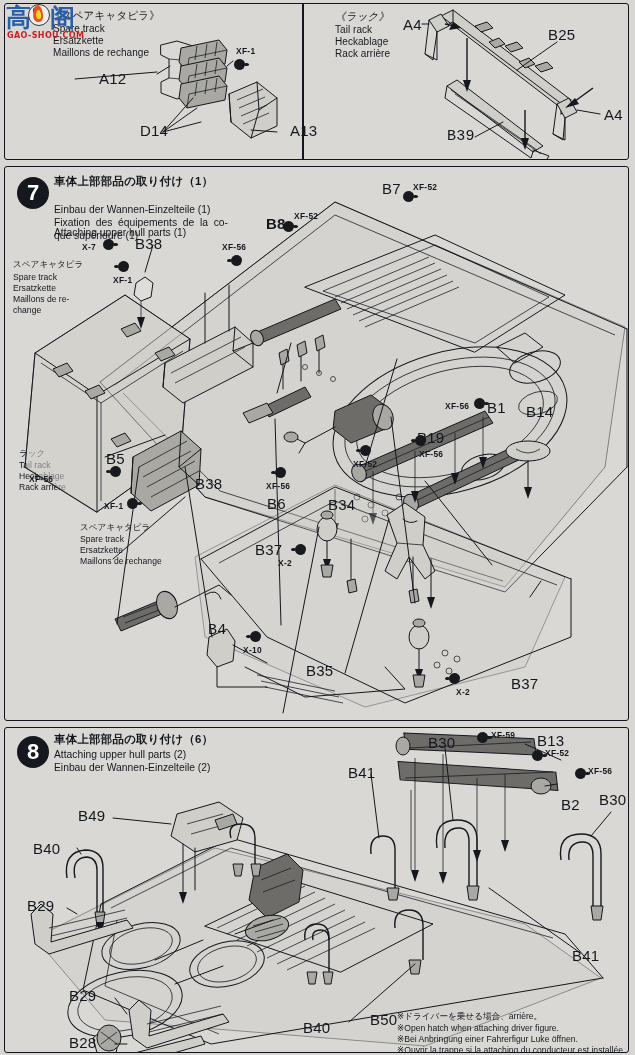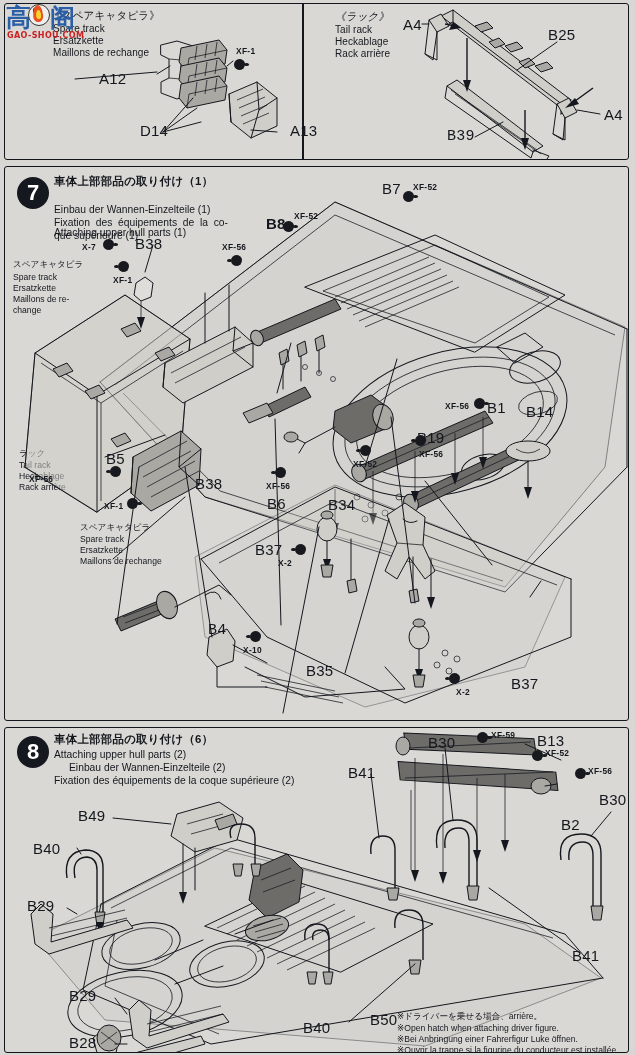--- a/index.html
+++ b/index.html
@@ -490,22 +490,21 @@
     </div>
   </div>
 
   <div class="panel" id="panel-step8">
     <div class="panel-inner">
 
       <div class="stepnum" style="left:12px;top:8px;">8</div>
 
       <div class="txt hdr-jp" style="left:49px;top:5px;">車体上部部品の取り付け（6）</div>
       <div class="txt hdr-l" style="left:49px;top:21px;">Attaching upper hull parts (2)</div>
-      <div class="txt hdr-l" style="left:64px;top:34px;text-align:center;">Einbau der Wannen-Einzelteile (2)</div>
-      <div class="txt hdr-l" style="left:49px;top:47px;">Fixation des équipements de la coque supérieure (2)</div>
+      <div class="txt hdr-l" style="left:49px;top:34px;text-align:center;">Einbau der Wannen-Einzelteile (2)</div>
 
       <svg class="art" width="623" height="324" viewBox="0 0 623 324">
 
         <path class="fil-l" d="M30 210 L210 120 L520 196 L596 250 L420 318 L100 292 Z" opacity=".4"></path>
         <path class="ln" d="M96 176 L226 110 L560 206 L598 250"></path>
         <path class="ln" d="M96 176 L78 262 L206 316 L598 250"></path>
         <path class="ln-t" d="M106 180 L226 120 L548 210"></path>
         <path class="ln-t" d="M112 192 L100 258 L214 306"></path>
 
         <path class="ln" d="M200 198 L292 154 L428 196 L336 244 Z"></path>
@@ -626,33 +625,33 @@
       </svg>
 
       <div class="plabel" style="left:73px;top:79px;">B49</div>
       <div class="plabel" style="left:28px;top:112px;">B40</div>
       <div class="plabel" style="left:22px;top:169px;">B29</div>
       <div class="plabel" style="left:64px;top:259px;">B29</div>
       <div class="plabel" style="left:64px;top:306px;">B28</div>
       <div class="plabel" style="left:343px;top:36px;">B41</div>
       <div class="plabel" style="left:423px;top:6px;">B30</div>
       <div class="plabel" style="left:532px;top:4px;">B13</div>
-      <div class="plabel" style="left:556px;top:54px;margin-top:34px;">B2</div>
+      <div class="plabel" style="left:556px;top:34px;margin-top:34px;">B2</div>
       <div class="plabel" style="left:594px;top:63px;">B30</div>
       <div class="plabel" style="left:567px;top:219px;">B41</div>
       <div class="plabel" style="left:298px;top:291px;">B40</div>
       <div class="plabel" style="left:365px;top:283px;">B50</div>
 
       <div class="blob r" style="left:472px;top:4px;"></div>
       <div class="paint" style="left:486px;top:2px;">XF-59</div>
       <div class="blob r" style="left:527px;top:22px;"></div>
       <div class="paint" style="left:540px;top:20px;">XF-52</div>
       <div class="blob r" style="left:570px;top:40px;"></div>
       <div class="paint" style="left:583px;top:38px;">XF-56</div>
 
       <div class="txt t-sm" style="left:392px;top:283px;">※ドライバーを乗せる場合、arrière。</div>
       <div class="txt t-sm" style="left:392px;top:295px;">※Open hatch when attaching driver figure.</div>
       <div class="txt t-sm" style="left:392px;top:306px;">※Bei Anbringung einer Fahrerfigur Luke öffnen.</div>
-      <div class="txt t-sm" style="left:392px;top:317px;">※Ouvrir la trappe si la figurine du conducteur est installée.</div>
+      <div class="txt t-sm" style="left:392px;top:317px;">※Ouvrir la trappe si la attaching du conducteur est installée.</div>
     </div>
   </div>
 
 </div>
 
 </body></html>

